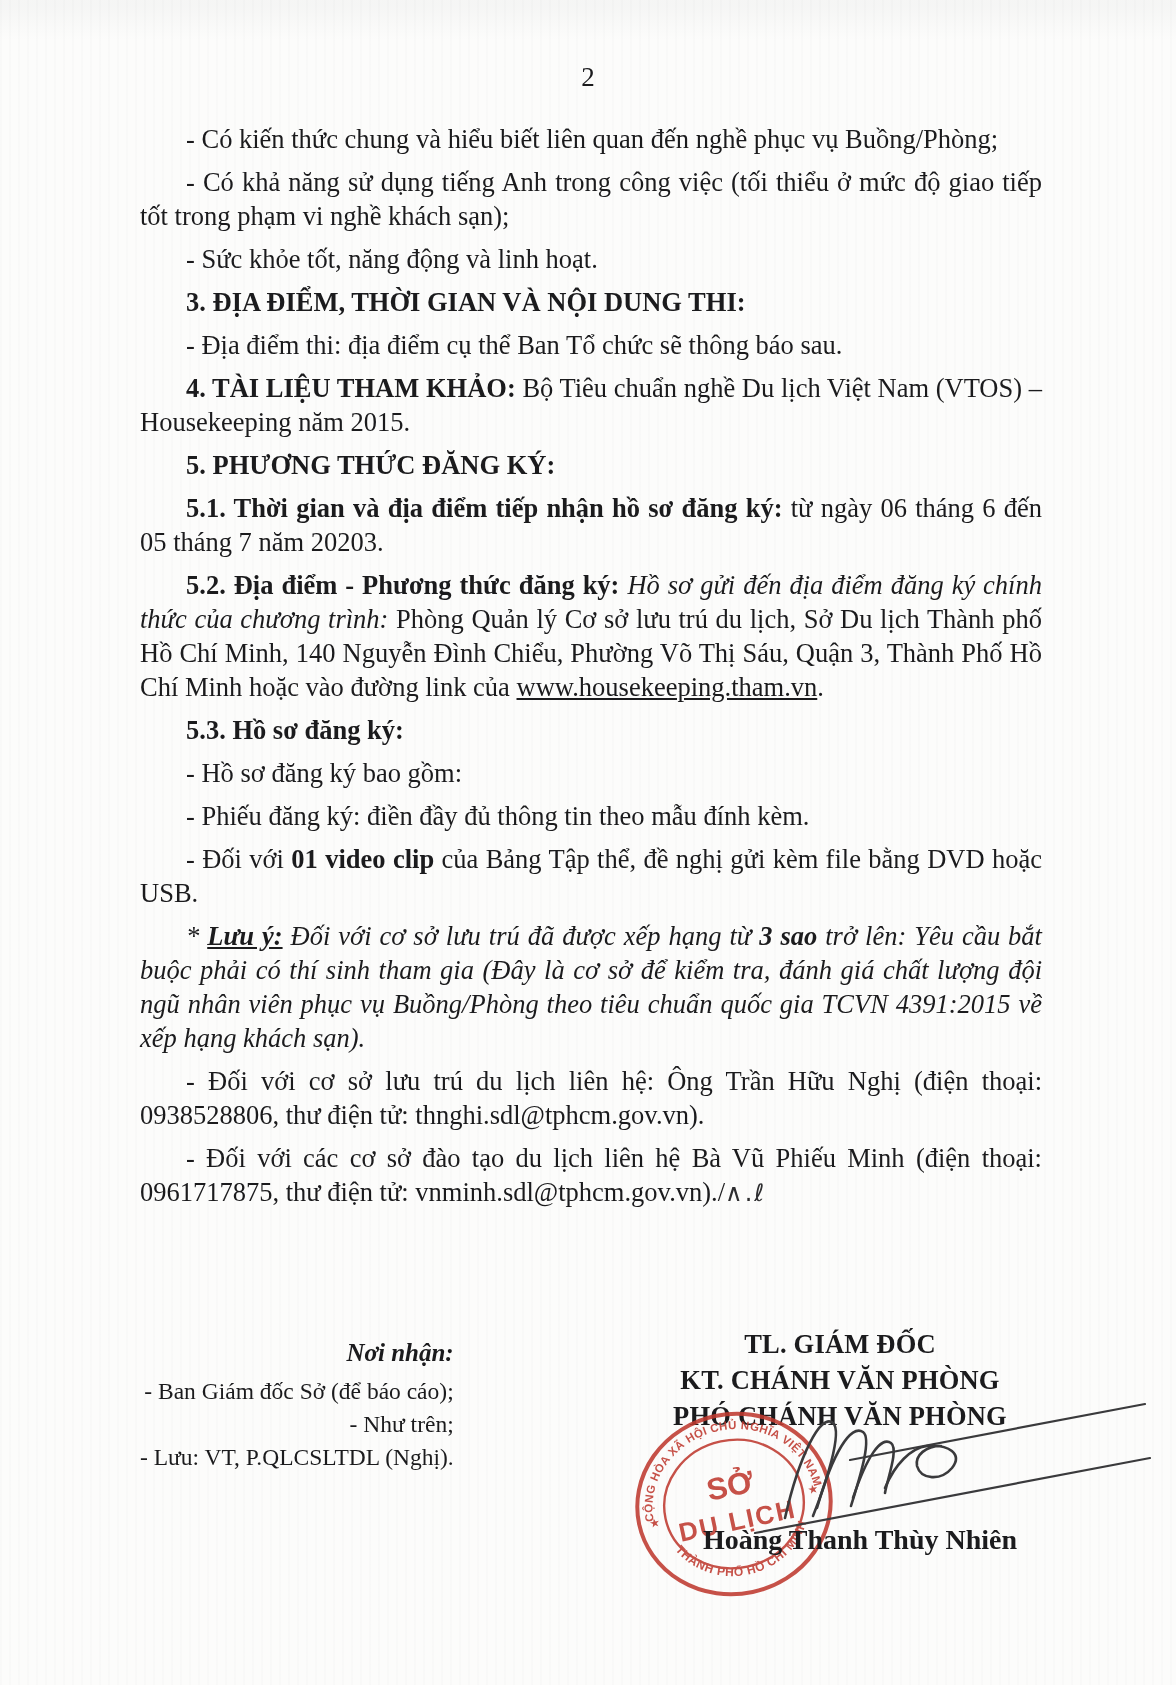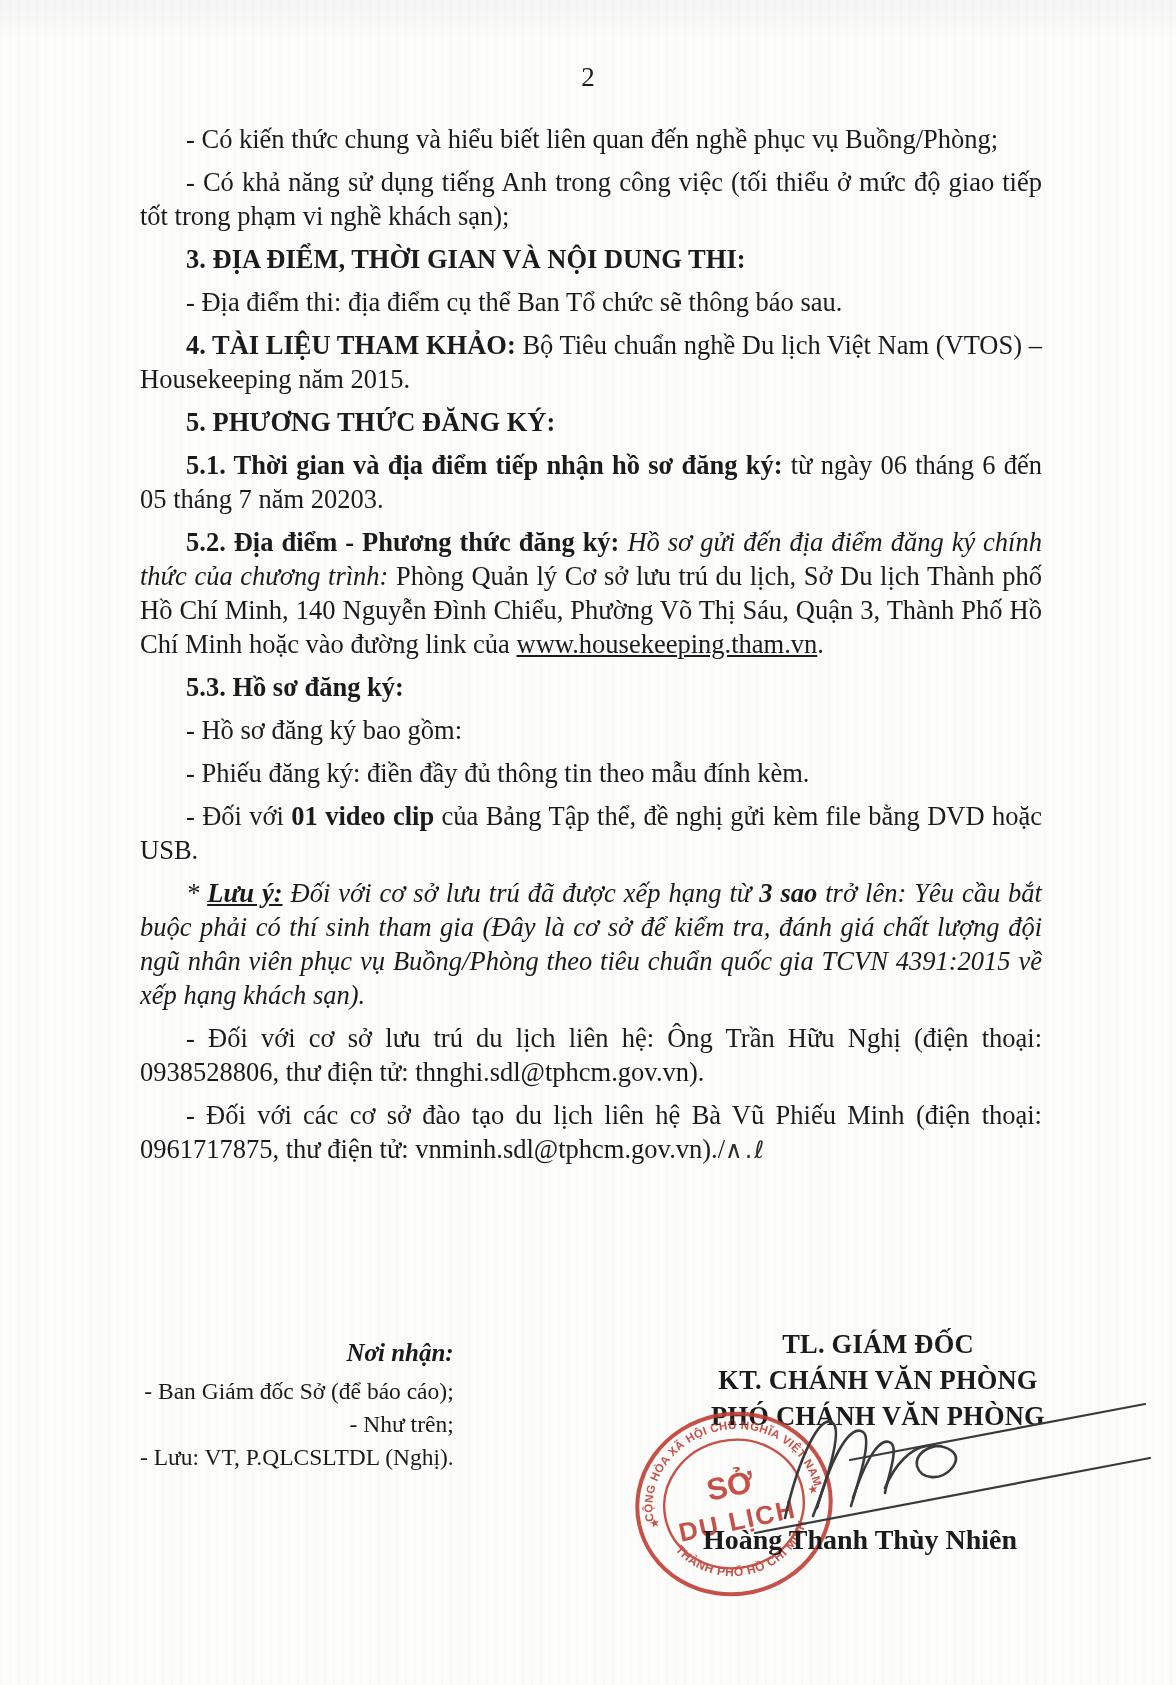--- a/index.html
+++ b/index.html
@@ -43,21 +43,21 @@
   
   .recipients{
     position:absolute; left:140px; top:1336px;
     font-size:23.5px; line-height:33px;text-align:right;
   }
   .recipients .title{
     font-weight:bold; font-style:italic; font-size:25px;
     margin-bottom:6px;
   }
   .sig-block{
-    position:absolute; left:690px; top:1326px; width:376px;
+    position:absolute; left:652px; top:1326px; width:376px;
     text-align:center; font-weight:bold; font-size:26.5px; line-height:36px;
     letter-spacing:0.2px;
   }
   .signer-name{
     position:absolute; left:660px; top:1524px; width:400px;
     text-align:center; font-weight:bold; font-size:28px;
   }
   .stamp-svg{
     position:absolute; left:628px; top:1404px;
     width:212px; height:200px;
@@ -71,20 +71,21 @@
 </head>
 <body>
 
 <div class="page">
 
   <div class="page-number">2</div>
 
   <div class="content">
     <p>- Có kiến thức chung và hiểu biết liên quan đến nghề phục vụ Buồng/Phòng;</p>
     <p>- Có khả năng sử dụng tiếng Anh trong công việc (tối thiểu ở mức độ giao tiếp tốt trong phạm vi nghề khách sạn);</p>
+    <p>- Sức khỏe tốt, năng động và linh hoạt.</p>
 
     <p class="b">3. ĐỊA ĐIỂM, THỜI GIAN VÀ NỘI DUNG THI:</p>
     <p>- Địa điểm thi: địa điểm cụ thể Ban Tổ chức sẽ thông báo sau.</p>
 
     <p><span class="b">4. TÀI LIỆU THAM KHẢO:</span><span> Bộ Tiêu chuẩn nghề Du lịch Việt Nam (VTOS) – Housekeeping năm 2015.</span></p>
 
     <p class="b">5. PHƯƠNG THỨC ĐĂNG KÝ:</p>
 
     <p><span class="b">5.1. Thời gian và địa điểm tiếp nhận hồ sơ đăng ký:</span><span> từ ngày 06 tháng 6 đến 05 tháng 7 năm 20203.</span></p>
 

